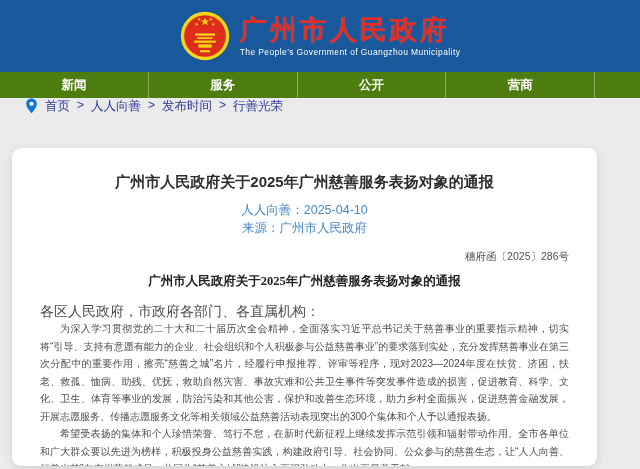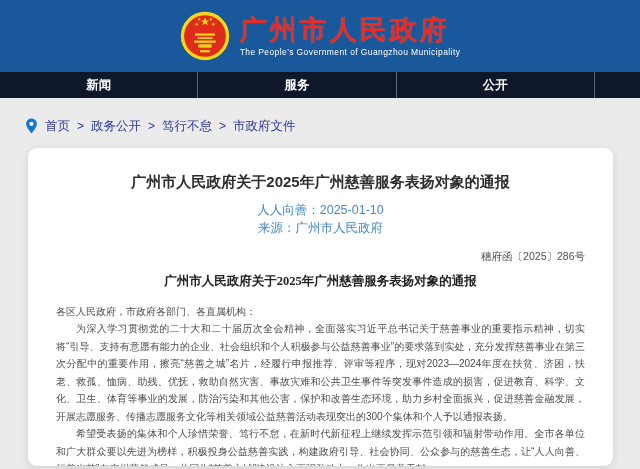--- a/index.html
+++ b/index.html
@@ -32,21 +32,21 @@
     color: #ffffff;
     font-size: 8.5px;
     letter-spacing: 0.4px;
     margin-top: 2px;
     text-align: center;
   }
 
   
   .main-nav {
     height: 26px;
-    background: #0f172a;
+    background: #4d7c0f;
     display: flex;
     align-items: stretch;
     padding-right: 45px;
   }
   .nav-item {
     flex: 1;
     color: #ffffff;
     font-size: 12.5px;
     font-weight: bold;
     display: flex;
@@ -54,41 +54,41 @@
     justify-content: center;
     text-decoration: none;
     border-right: 1px solid rgba(255,255,255,0.35);
     cursor: pointer;
   }
 
   
   .breadcrumb-bar {
     height: 50px;
     display: flex;
-    align-items: center;
-    padding: 6px 0 0 25px;
+    align-items: flex-start;
+    padding: 0 0 0 25px;
   }
   .pin-icon { width: 13px; height: 16px; margin-right: 7px; display: inline-block; }
   .crumb {
     color: #2f3a94;
     font-size: 12.5px;
     text-decoration: none;
     cursor: pointer;
   }
   .crumb-sep {
     color: #2f3a94;
     font-size: 12px;
     margin: 0 7px;
   }
 
   
   .card {
     width: 585px;
     height: 318px;
-    margin-left: 28px;
+    margin-left: 12px;
     background: #ffffff;
     border-radius: 9px;
     box-shadow: 0 2px 8px rgba(0,0,0,0.12);
     padding: 24px 28px 0 28px;
     overflow: hidden;
   }
   .article-title {
     text-align: center;
     font-size: 15px;
     font-weight: bold;
@@ -110,21 +110,21 @@
   }
   .doc-title {
     text-align: center;
     font-family: "Liberation Serif", "DejaVu Serif", serif;
     font-weight: bold;
     color: #222222;
     font-size: 12.5px;
     margin-top: 9px;
   }
   .salutation {
-    font-size: 10px;
+    font-size: 14px;
     color: #4d4d4d;
     margin-top: 13px;
     line-height: 17px;
   }
   .body-para {
     font-size: 10px;
     color: #4d4d4d;
     line-height: 17.5px;
     text-indent: 2em;
     text-align: justify;
@@ -155,41 +155,42 @@
         <div class="site-title">广州市人民政府</div>
         <div class="site-subtitle">The People's Government of Guangzhou Municipality</div>
       </div>
     </div>
   </header>
 
   <nav class="main-nav">
     <a class="nav-item">新闻</a>
     <a class="nav-item">服务</a>
     <a class="nav-item">公开</a>
+    <a class="nav-item">营商</a>
   </nav>
 
   <div class="breadcrumb-bar">
     <svg class="pin-icon" viewBox="0 0 24 30" aria-hidden="true">
       <path fill="#0f76d3" d="M12 1C6.5 1 2 5.5 2 11c0 7.5 10 18 10 18s10-10.5 10-18C22 5.5 17.5 1 12 1z"></path>
       <circle cx="12" cy="11" r="4" fill="#ffffff"></circle>
     </svg>
     <a class="crumb">首页</a>
     <span class="crumb-sep">&gt;</span>
-    <a class="crumb">政务公开</a>
+    <a class="crumb">人人向善</a>
     <span class="crumb-sep">&gt;</span>
-    <a class="crumb">笃行不怠</a>
+    <a class="crumb">发布时间</a>
     <span class="crumb-sep">&gt;</span>
-    <a class="crumb">市政府文件</a>
+    <a class="crumb">行善光荣</a>
   </div>
 
   <main class="card">
     <h1 class="article-title">广州市人民政府关于2025年广州慈善服务表扬对象的通报</h1>
 
     <div class="meta-line meta-first">
-      <span>人人向善：</span><span>2025-01-10</span>
+      <span>人人向善：</span><span>2025-04-10</span>
     </div>
     <div class="meta-line">
       <span>来源：</span><span>广州市人民政府</span>
     </div>
 
     <div class="doc-number">穗府函〔2025〕286号</div>
     <div class="doc-title">广州市人民政府关于2025年广州慈善服务表扬对象的通报</div>
 
     <p class="salutation">各区人民政府，市政府各部门、各直属机构：</p>
     <p class="body-para">为深入学习贯彻党的二十大和二十届历次全会精神，全面落实习近平总书记关于慈善事业的重要指示精神，切实将“引导、支持有意愿有能力的企业、社会组织和个人积极参与公益慈善事业”的要求落到实处，充分发挥慈善事业在第三次分配中的重要作用，擦亮“慈善之城”名片，经履行申报推荐、评审等程序，现对2023—2024年度在扶贫、济困，扶老、救孤、恤病、助残、优抚，救助自然灾害、事故灾难和公共卫生事件等突发事件造成的损害，促进教育、科学、文化、卫生、体育等事业的发展，防治污染和其他公害，保护和改善生态环境，助力乡村全面振兴，促进慈善金融发展，开展志愿服务、传播志愿服务文化等相关领域公益慈善活动表现突出的300个集体和个人予以通报表扬。</p>

